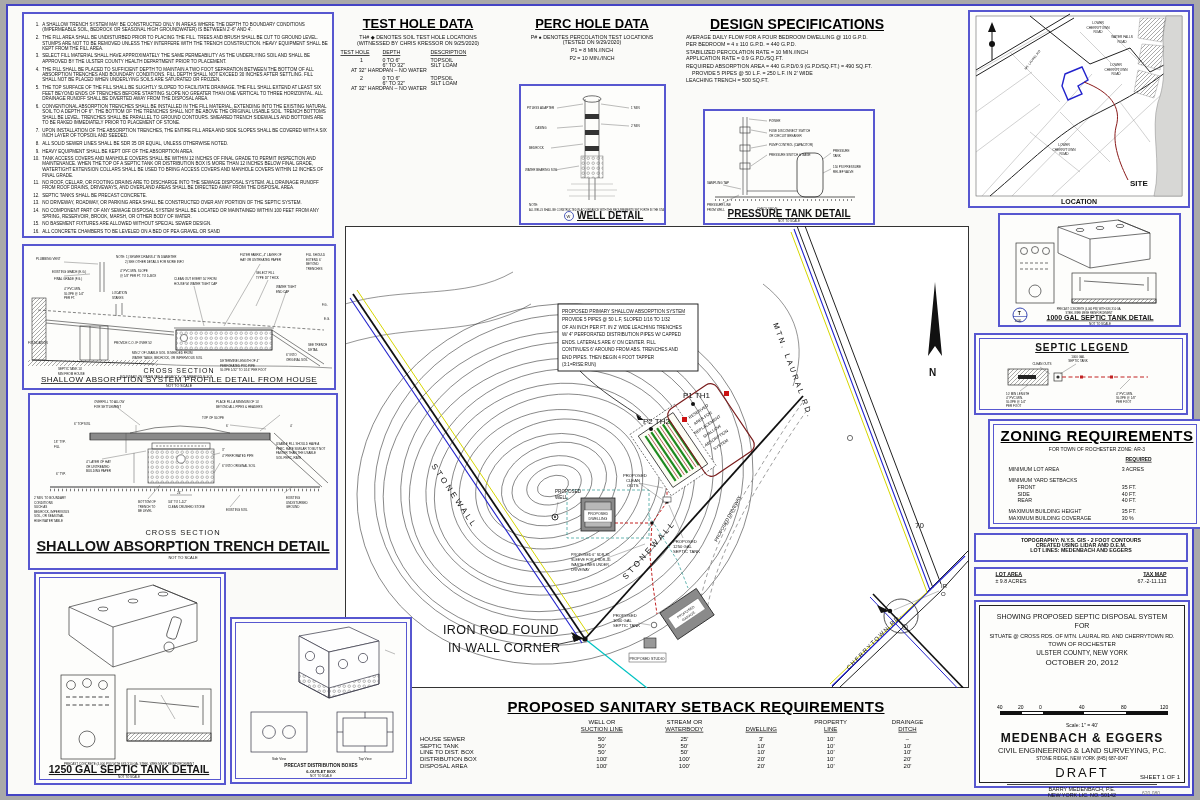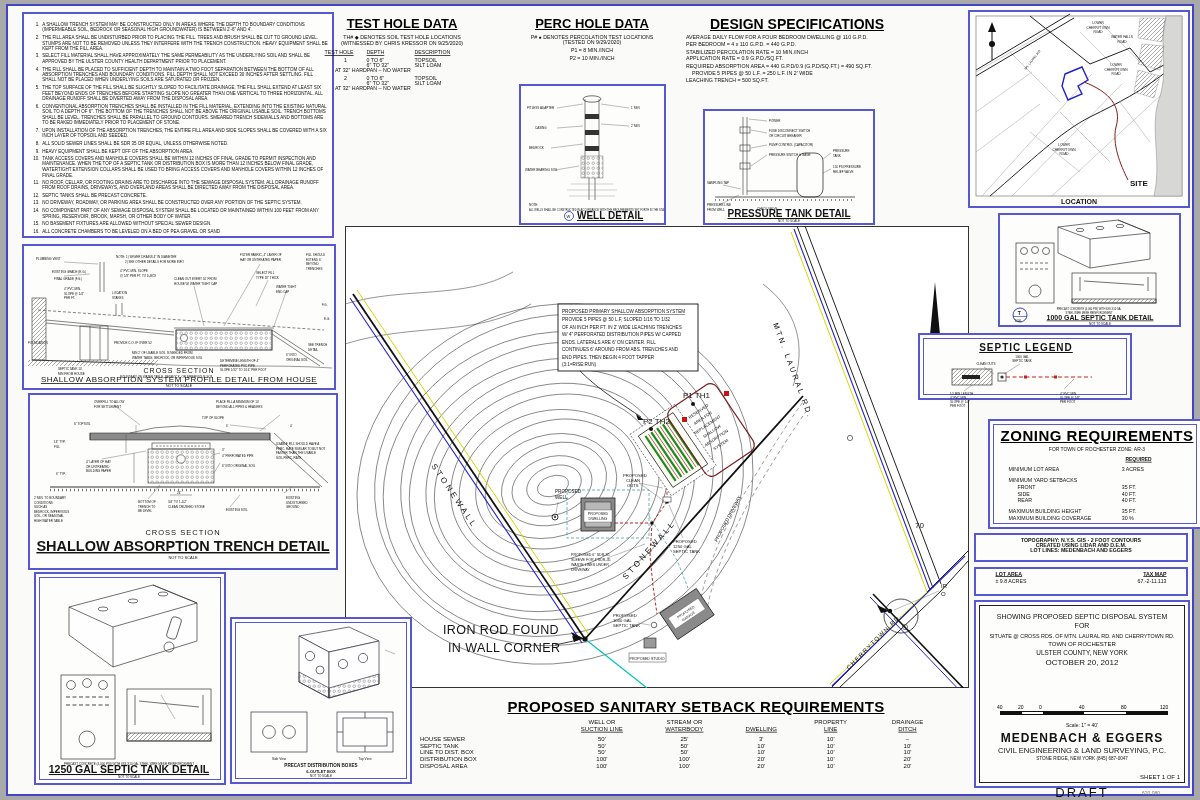--- a/index.html
+++ b/index.html
@@ -271,21 +271,21 @@
       <li>NO ROOF, CELLAR, OR FOOTING DRAINS ARE TO DISCHARGE INTO THE SEWAGE DISPOSAL SYSTEM.  ALL DRAINAGE RUNOFF FROM ROOF DRAINS, DRIVEWAYS, AND OVERLAND AREAS SHALL BE DIRECTED AWAY FROM THE DISPOSAL AREA.</li>
       <li>SEPTIC TANKS SHALL BE PRECAST CONCRETE.</li>
       <li>NO DRIVEWAY, ROADWAY, OR PARKING AREA SHALL BE CONSTRUCTED OVER ANY PORTION OF THE SEPTIC SYSTEM.</li>
       <li>NO COMPONENT PART OF ANY SEWAGE DISPOSAL SYSTEM SHALL BE LOCATED OR MAINTAINED WITHIN 100 FEET FROM ANY SPRING, RESERVOIR, BROOK, MARSH, OR OTHER BODY OF WATER.</li>
       <li>NO BASEMENT FIXTURES ARE ALLOWED WITHOUT SPECIAL SEWER DESIGN.</li>
       <li>ALL CONCRETE CHAMBERS TO BE LEVELED ON A BED OF PEA GRAVEL OR SAND</li>
     </ol>
   </div>
 </div>
 
-<div class="pn" style="left:320px;top:16px;width:164px;height:135px">
+<div class="pn" style="left:336px;top:16px;width:164px;height:135px">
   <div class="ctr b u" style="font-size:13px">TEST HOLE DATA</div>
   <div class="sc75" style="font-size:7px;margin-top:3px;color:#111">
     <div class="ctr"><span>TH#</span> <span>◆</span> <span>DENOTES SOIL TEST HOLE LOCATIONS</span></div>
     <div class="ctr">(WITNESSED BY CHRIS KRESSOR ON 9/25/2020)</div>
     <div style="display:flex;margin-top:6px;padding:0 6px">
       <span class="u" style="width:56px">TEST HOLE</span>
       <span class="u" style="width:64px">DEPTH</span>
       <span class="u">DESCRIPTION</span>
     </div>
     <div style="display:flex;margin-top:3px;padding:0 6px">
@@ -488,21 +488,21 @@
     <text x="89" y="98.6" text-anchor="middle" class="t26" fill="#333">STEEL WIRE MESH REINFORCEMENT</text>
     <circle cx="20" cy="100" r="7" fill="none" stroke="#2233aa" stroke-width=".9"></circle>
     <line x1="13" y1="101.5" x2="27" y2="101.5" stroke="#2233aa" stroke-width=".6"></line>
     <text x="17.8" y="100" class="t5 b" fill="#223">T</text>
     <text x="14.6" y="106.5" class="t3" fill="#223">1000</text>
     <text x="100" y="104.5" text-anchor="middle" class="t7 b" style="text-decoration:underline">1000 GAL SEPTIC TANK DETAIL</text>
     <text x="100" y="109.5" text-anchor="middle" class="t3">NOT TO SCALE</text>
   </svg>
 </div>
 
-<div class="p" style="left:918px;top:333px;width:214px;height:67px">
+<div class="p" style="left:974px;top:333px;width:214px;height:82px">
   <div class="pi"></div>
   <svg class="abs" style="left:4px;top:4px" width="204" height="68" viewBox="0 0 204 68">
     <text x="102" y="12" text-anchor="middle" class="t10 b" style="text-decoration:underline;letter-spacing:1px">SEPTIC LEGEND</text>
     <text x="98" y="19" text-anchor="middle" class="t3">1000 GAL</text>
     <text x="98" y="23" text-anchor="middle" class="t3">SEPTIC TANK</text>
     <text x="62" y="26" text-anchor="middle" class="t3">CLEAN OUTS</text>
     <g>
       <rect x="28" y="30" width="40" height="16" fill="url(#hatch)" stroke="#333" stroke-width=".7"></rect>
       <rect x="38" y="36" width="18" height="4" fill="#222"></rect>
       <rect x="74" y="34" width="8" height="8" fill="none" stroke="#333" stroke-width=".7"></rect>
@@ -610,21 +610,21 @@
       <div style="width:25%;background:#111"></div>
           <div style="width:25%;background:#fff"></div>
           <div style="width:25%;background:#111"></div>
     </div>
   </div>
   <div class="abs ctr" style="left:4px;top:120px;width:204px">
     <div style="font-size:5px;color:#111">Scale: 1" = 40'</div>
     <div class="b" style="font-size:12px;letter-spacing:1px;margin-top:3px;color:#111">MEDENBACH &amp; EGGERS</div>
     <div style="font-size:7.6px;margin-top:1px;color:#111">CIVIL ENGINEERING &amp; LAND SURVEYING, P.C.</div>
     <div style="font-size:4.6px;margin-top:1px;color:#111">STONE RIDGE, NEW YORK  (845) 687-0047</div>
-    <div style="font-size:13px;letter-spacing:2px;margin-top:24px;color:#111">DRAFT</div>
+    <div style="font-size:13px;letter-spacing:2px;margin-top:4px;color:#111">DRAFT</div>
     <div style="border-top:1px solid #444;width:150px;margin:4px auto 0"></div>
     <div style="font-size:5.4px;margin-top:1px;color:#111">BARRY MEDENBACH, P.E.</div>
     <div style="font-size:5.4px;color:#111">NEW YORK LIC. NO. 50142</div>
   </div>
   <div class="abs" style="right:8px;bottom:6px;font-size:6px;color:#111">SHEET 1 OF 1</div>
 </div>
 <div class="abs" style="left:1142px;top:790px;font-size:5px;color:#777">620 080</div>
 
 <div class="p" style="left:22px;top:244px;width:314px;height:146px">
   <svg width="310" height="142" viewBox="0 0 310 142">

